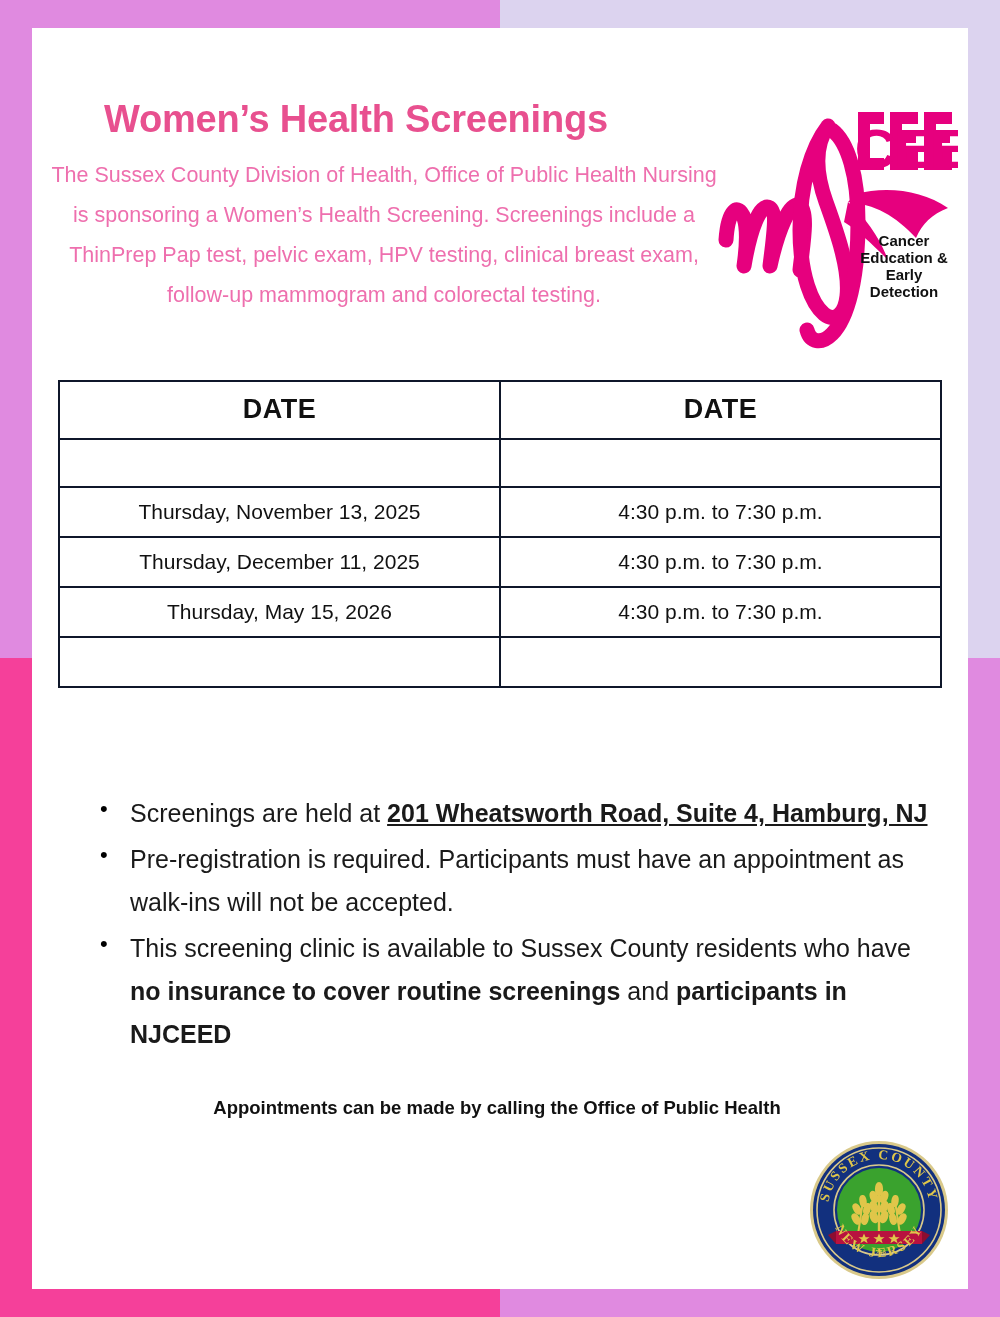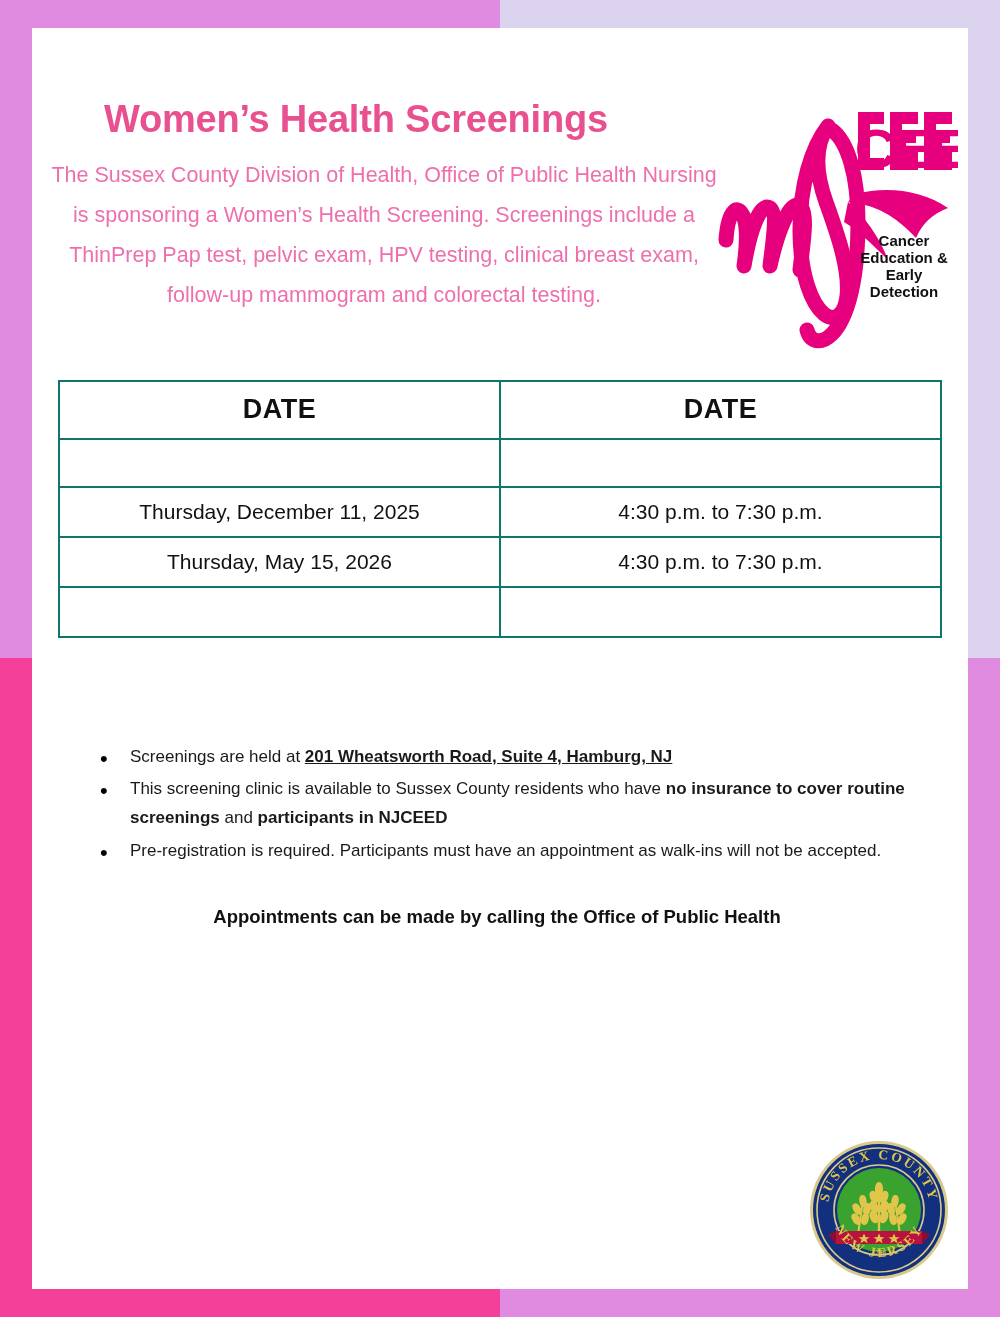--- a/index.html
+++ b/index.html
@@ -85,21 +85,21 @@
   
   .table-wrap {
     padding: 64px 26px 0 26px;
   }
   table.schedule {
     width: 100%;
     border-collapse: collapse;
     table-layout: fixed;
   }
   table.schedule td, table.schedule th {
-    border: 2px solid #0f766e;
+    border: 2px solid #0f172a;
     text-align: center;
     font-size: 21px;
     color: #111111;
     padding: 0;
     height: 48px;
     font-weight: normal;
   }
   table.schedule th {
     font-size: 27px;
     font-weight: bold;
@@ -110,21 +110,21 @@
   table.schedule tr.tail td   { height: 48px; }
 
   
   .notes {
     margin: 0;
     padding: 104px 34px 0 64px;
     list-style: none;
   }
   .notes li {
     position: relative;
-    font-size: 17px;
+    font-size: 25px;
     line-height: 1.72;
     color: #1a1a1a;
     padding-left: 34px;
     margin-bottom: 3px;
   }
   .notes li::before {
     content: "\2022";
     position: absolute;
     left: 4px;
     top: -2px;
@@ -214,44 +214,48 @@
             <th>DATE</th>
             <th>DATE</th>
           </tr>
         </thead>
         <tbody>
           <tr class="spacer">
             <td></td>
             <td></td>
           </tr>
           <tr>
+            <td>Thursday, November 13, 2025</td>
+            <td>4:30 p.m. to 7:30 p.m.</td>
+          </tr>
+          <tr>
             <td>Thursday, December 11, 2025</td>
             <td>4:30 p.m. to 7:30 p.m.</td>
           </tr>
           <tr>
             <td>Thursday, May 15, 2026</td>
             <td>4:30 p.m. to 7:30 p.m.</td>
           </tr>
           <tr class="tail">
             <td></td>
             <td></td>
           </tr>
         </tbody>
       </table>
     </div>
 
     <ul class="notes">
       <li>
         <span>Screenings are held at </span><span class="bu">201 Wheatsworth Road, Suite 4, Hamburg, NJ</span>
       </li>
       <li>
-        <span>This screening clinic is available to Sussex County residents who have </span><span class="b">no insurance to cover routine screenings</span><span> and </span><span class="b">participants in NJCEED</span>
+        <span>Pre-registration is required. Participants must have an appointment as walk-ins will not be accepted.</span>
       </li>
       <li>
-        <span>Pre-registration is required. Participants must have an appointment as walk-ins will not be accepted.</span>
+        <span>This screening clinic is available to Sussex County residents who have </span><span class="b">no insurance to cover routine screenings</span><span> and </span><span class="b">participants in NJCEED</span>
       </li>
     </ul>
 
     <div class="contact">
       <div>Appointments can be made by calling the Office of Public Health</div>
     </div>
 
     <div class="seal">
       <svg viewBox="0 0 142 142" xmlns="http://www.w3.org/2000/svg">
         <defs>

